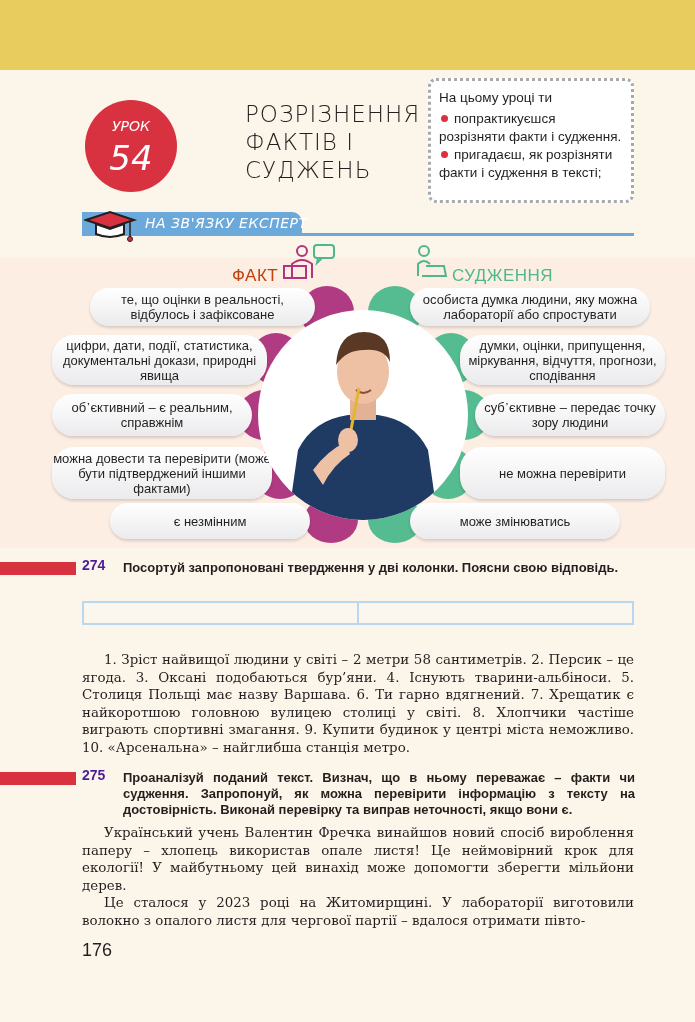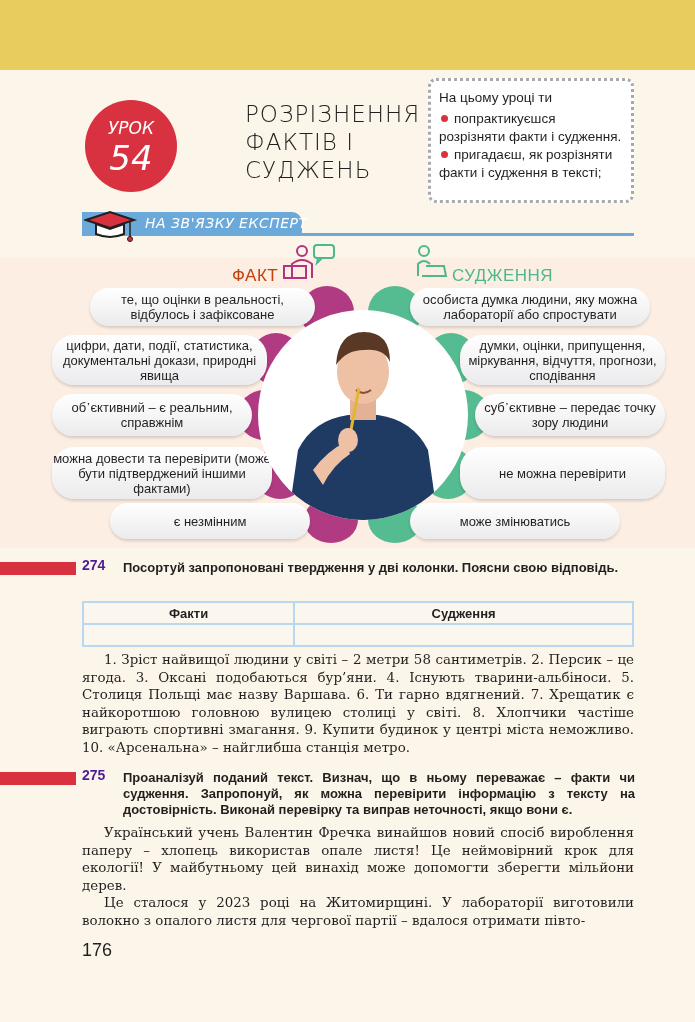--- a/index.html
+++ b/index.html
@@ -1,19 +1,19 @@
 <!DOCTYPE html>
 <html><head>
 <meta charset="utf-8">
 <style>
   * { box-sizing: border-box; margin: 0; padding: 0; }
   body { width: 695px; height: 1022px; background: #fcf5e9; font-family: "Liberation Sans", sans-serif; color: #231f20; position: relative; overflow: hidden; }
   .top-band { position: absolute; left: 0; top: 0; width: 695px; height: 70px; background: #e8cd5e; }
   .lesson-circle { position: absolute; left: 85px; top: 100px; width: 92px; height: 92px; border-radius: 50%; background: #d8313f; color: #fff; text-align: center; font-family: "DejaVu Sans", sans-serif; }
-  .lesson-circle .lbl { position: absolute; top: 18px; left: 0; width: 100%; font-size: 17px; font-style: italic; letter-spacing: 0; }
+  .lesson-circle .lbl { position: absolute; top: 18px; left: 0; width: 100%; font-size: 14px; font-style: italic; letter-spacing: 0; }
   .lesson-circle .num { position: absolute; top: 38px; left: 0; width: 100%; font-size: 34px; font-style: italic; }
   .title { position: absolute; left: 200px; top: 100px; font-size: 23px; line-height: 28px; letter-spacing: 1px; font-family: "DejaVu Sans", sans-serif; font-weight: 300; color: #231f20; }
   .title div { display: block; margin-left: 45px; }
   .goals { position: absolute; left: 428px; top: 78px; width: 206px; height: 125px; background: #fff; border: 3px dotted #a7a9ac; border-radius: 8px; padding: 8px 8px 6px 8px; font-size: 13.5px; line-height: 18px; }
   .goals .intro { margin-bottom: 3px; }
   .goals .item { position: relative; padding-left: 0; text-indent: 0; }
   .goals .dot { display: inline-block; width: 7px; height: 7px; border-radius: 50%; background: #d8313f; margin: 0 6px 1px 2px; vertical-align: middle; }
   .expert-bar { position: absolute; left: 82px; top: 212px; width: 220px; height: 24px; background: #6aa9da; border-radius: 0 10px 0 0; }
   .expert-line { position: absolute; left: 82px; top: 233px; width: 552px; height: 3px; background: #6aa9da; }
   .expert-label { position: absolute; left: 145px; top: 215px; color: #fff; font-size: 14px; font-style: italic; letter-spacing: 0.5px; font-family: "DejaVu Sans", sans-serif; }
@@ -122,24 +122,20 @@
     <path d="M55,160 Q70,140 88,132 L92,144 Q75,155 65,175 Z" fill="#eec0a4"></path>
   </svg>
 </div>
 
 <div class="ex-bar" style="top:562px"></div>
 <div class="ex-num" style="top:557px">274</div>
 <div class="ex-task" style="top:560px">Посортуй запропоновані твердження у дві колонки. Поясни свою відповідь.</div>
 
 <table class="sort">
   <tbody>
-      <tr>
-    <th>Факти</th>
-    <th>Судження</th>
-  </tr>
   <tr>
     <td></td>
     <td></td>
   </tr>
 </tbody>
   </table>
 
 <div class="body-text" style="top:651px">
   <p>1. Зріст найвищої людини у світі – 2 метри 58 сантиметрів. 2. Персик – це ягода. 3. Оксані подобаються бур’яни. 4. Існують тварини-альбіноси. 5. Столиця Польщі має назву Варшава. 6. Ти гарно вдягнений. 7. Хрещатик є найкоротшою головною вулицею столиці у світі. 8. Хлопчики частіше виграють спортивні змагання. 9. Купити будинок у центрі міста неможливо. 10. «Арсенальна» – найглибша станція метро.</p>
 </div>

